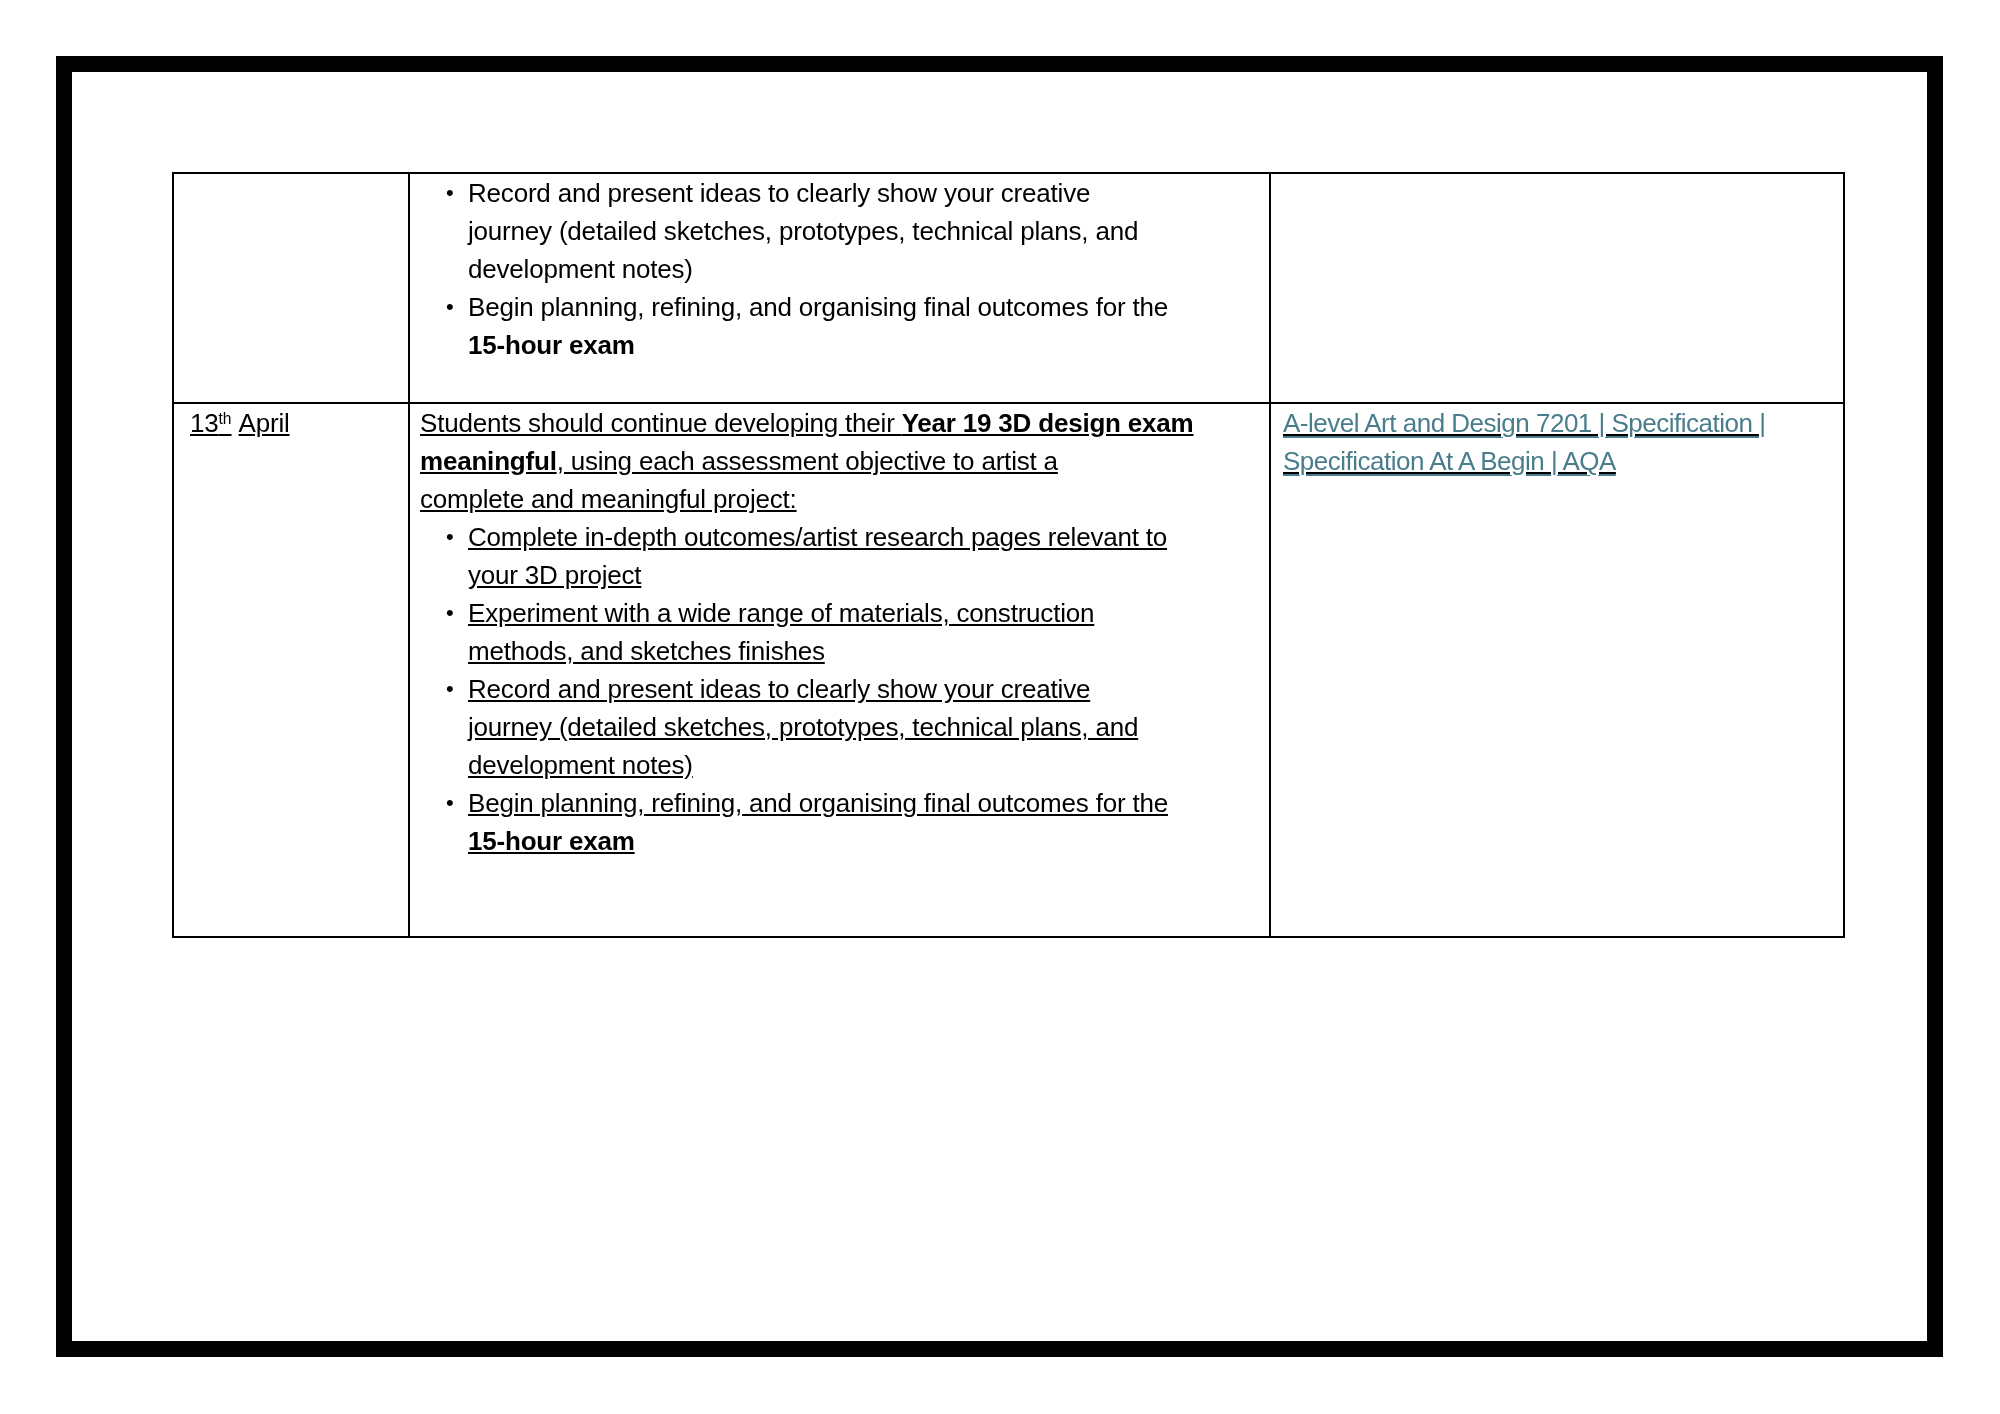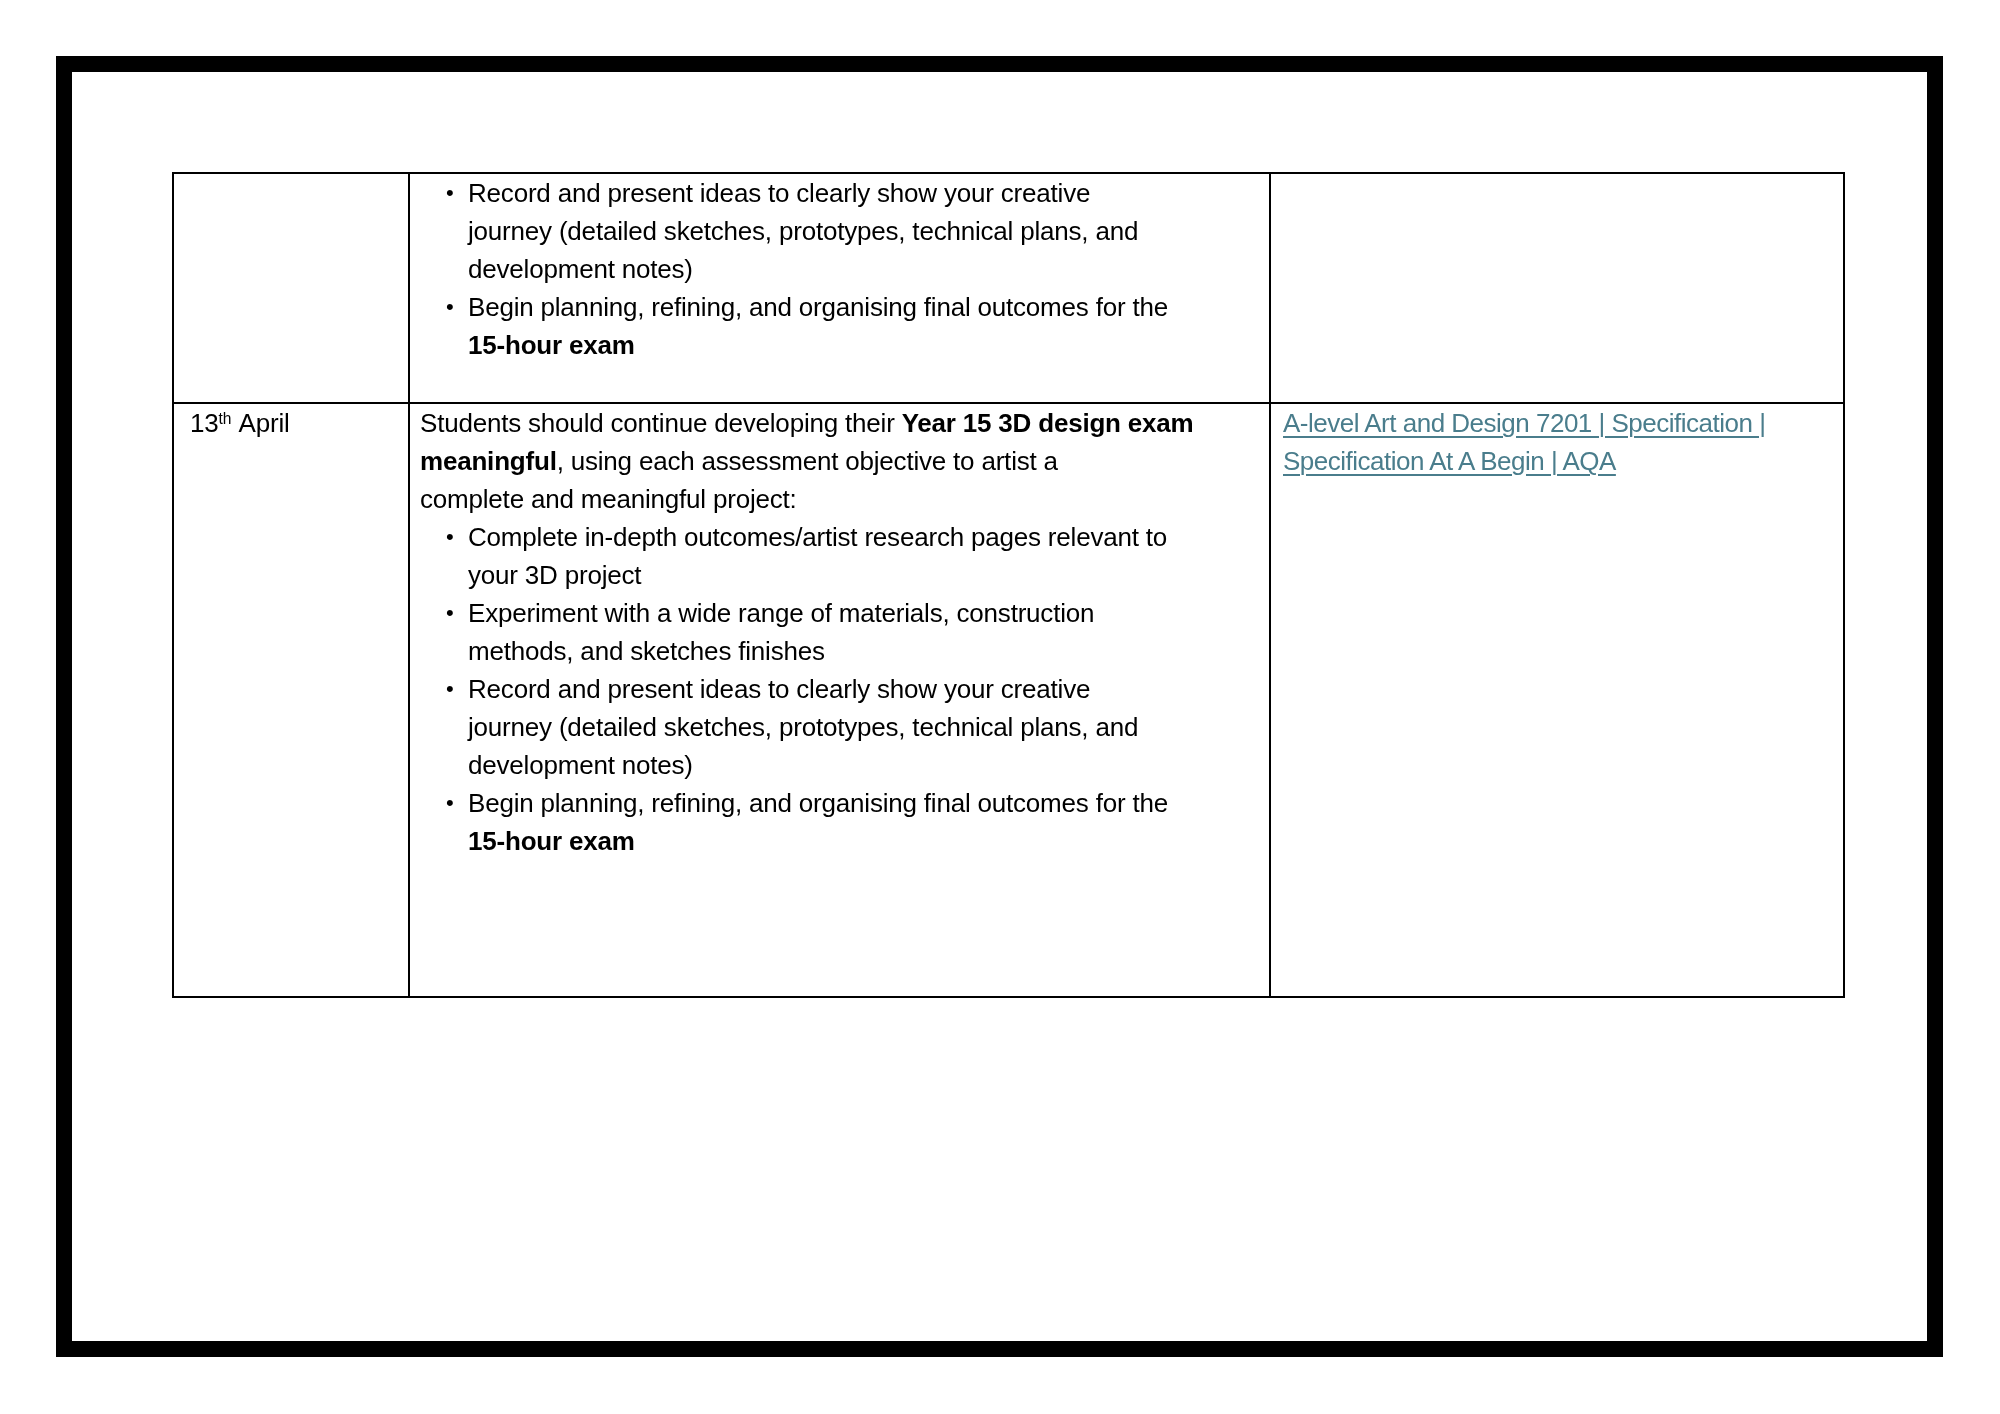--- a/index.html
+++ b/index.html
@@ -25,21 +25,21 @@
     position: absolute;
     left: 172px; top: 172px;
     width: 1671px;
     border-collapse: collapse;
     table-layout: fixed;
   }
   col.c-date { width: 236px; }
   col.c-content { width: 861px; }
   col.c-link { width: 574px; }
   tr.r1 { height: 230px; }
-  tr.r2 { height: 594px; }
+  tr.r2 { height: 534px; text-decoration: underline; }
 
   td.cell {
     border: 2px solid #000000;
     vertical-align: top;
     padding: 0 10px;
     font-size: 26px;
     line-height: 38px;
     letter-spacing: -0.2px;
   }
   td.cell-date { padding-left: 16px; }
@@ -121,21 +121,21 @@
 
       <tr class="r2">
         <td class="cell cell-date">
           <div class="line">
             <span>13</span><sup class="ord">th</sup><span class="month">April</span>
           </div>
         </td>
         <td class="cell cell-content">
           <div class="intro">
             <div class="line">
-              <span>Students should continue developing their </span><span class="b">Year 15 3D design exam</span><span></span>
+              <span>Students should continue developing their </span><span class="b">Year 19 3D design exam</span><span></span>
             </div>
             <div class="line">
               <span></span><span class="b">meaningful</span><span>, using each assessment objective to artist a</span>
             </div>
             <div class="line">
               <span></span><span class="b"></span><span>complete and meaningful project:</span>
             </div>
           </div>
           <div class="bullets">
             <div class="bullet">

